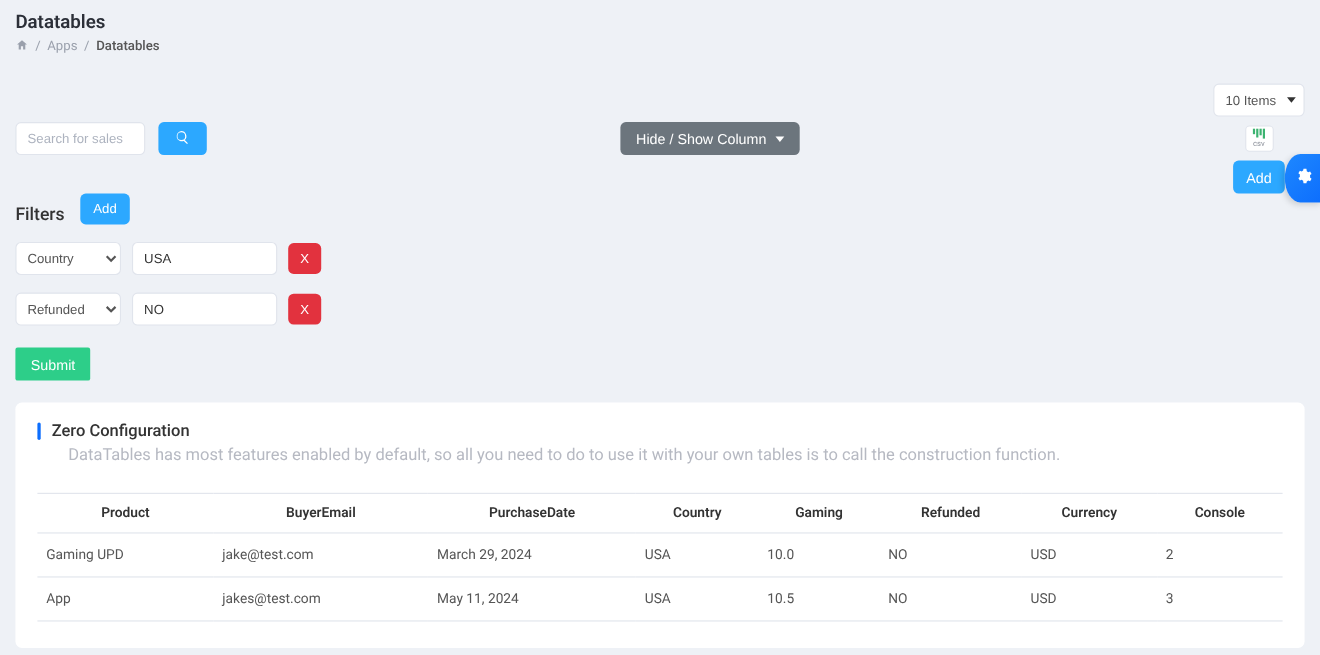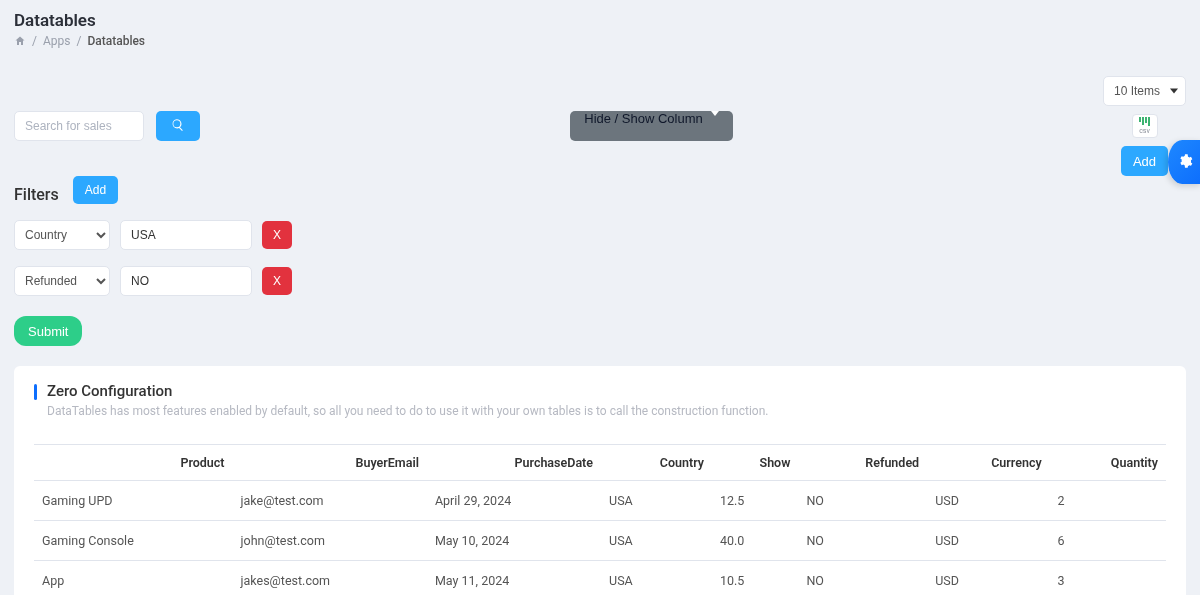--- a/index.html
+++ b/index.html
@@ -30,35 +30,35 @@
   .container { padding: 10px 14px; }
   .page-title { font-size: 17px; font-weight: 600; margin: 0 0 4px 0; color:#2b2f38;}
   .breadcrumb { font-size: 12px; color: var(--text-muted); display:flex; align-items:center; gap:6px; }
   .breadcrumb .sep { color: var(--text-muted); }
   .breadcrumb .current { color:#555; font-weight:500;}
   .breadcrumb a { color: var(--text-muted); text-decoration:none;}
   .home-icon svg { width:12px; height:12px; fill:var(--text-muted); display:block;}
 
   .toolbar-row { display:flex; align-items:center; margin-top:28px; }
   .search-box {
-    width:130px; height:30px; border:1px solid var(--border); border-radius:5px;
+    width:118px; height:30px; border:1px solid var(--border); border-radius:5px;
     background:#fff; padding:0 10px; font-size:12px; color:#a21caf;
   }
   .search-box::placeholder { color:#adb3bf; }
   .square-btn {
     width:44px; height:30px; border:none; border-radius:5px; background:var(--blue);
     color:#fff; display:inline-flex; align-items:center; justify-content:center; cursor:pointer;
     margin-left:12px;
   }
   .square-btn svg { width:14px; height:14px; fill:#fff; }
 
   .tb-center { flex:1; display:flex; justify-content:center; }
   .hideshow-btn {
-    background:var(--slate); color:#0f172a; border:none; height:30px; padding:0 14px;
-    border-radius:5px; font-size:13px; display:flex; gap:8px; cursor:pointer;
+    background:var(--slate); color:#ffffff; border:none; height:30px; padding:0 14px;
+    border-radius:5px; font-size:13px; display:flex; align-items:center; gap:8px; cursor:pointer;
   }
   .caret-down { width:0;height:0;border-left:4px solid transparent;border-right:4px solid transparent;border-top:5px solid #fff;}
 
   .tb-right { display:flex; align-items:center; gap:8px;flex-direction:column; }
   .items-select {
     height:30px; border:1px solid var(--border); border-radius:5px; background:#fff;
     padding:0 24px 0 10px; font-size:12px; color:#555; appearance:none; position:relative;
   }
   .select-wrap { position:relative; }
   .select-wrap .chev {
@@ -98,34 +98,34 @@
     width:132px; height:30px; border:1px solid var(--border); border-radius:5px; background:#fff;
     padding:0 10px; font-size:12px; color:#333;
   }
   .x-btn {
     width:30px; height:28px; border:none; border-radius:5px; background:var(--red); color:#fff;
     font-size:12px; cursor:pointer;
   }
 
   .submit-btn {
     margin-top:20px; height:30px; padding:0 14px; background:var(--teal); color:#fff;
-    border:none; border-radius:12px; font-size:13px; cursor:pointer;
+    border:none; border-radius:2px; font-size:13px; cursor:pointer;
   }
 
   .card {
     margin-top:20px; background:#fff; border-radius:6px; padding:16px 20px 24px 20px;
   }
   .card-head { display:flex; align-items:center; gap:10px;}
   .accent-bar { width:3px; height:16px; background:var(--blue-dark); border-radius:2px; margin-top:2px;}
   .card-title { font-size:15px; font-weight:500; color:#333; }
-  .card-sub { font-size:12px; color:var(--text-light); margin-top:4px; margin-left:13px;}
+  .card-sub { font-size:15px; color:var(--text-light); margin-top:4px; margin-left:28px;}
 
   table { width:100%; border-collapse:collapse; margin-top:26px; font-size:12.5px;}
   thead th {
-    text-align:right; font-weight:600; color:#333; padding:10px 8px;
+    text-align:center; font-weight:600; color:#333; padding:10px 8px;
     border-bottom:1px solid var(--border); border-top:1px solid var(--border);
   }
   tbody td {
     padding:12px 8px; color:#555; border-bottom:1px solid var(--border);
   }
 
   .settings-tab {
     position:absolute; right:-2px; top:140px; width:34px; height:44px;
     background:linear-gradient(135deg,#1e88ff,#0d6efd);
     border-top-left-radius:50% 60%; border-bottom-left-radius:50% 60%;
@@ -218,46 +218,36 @@
     </div>
     <div class="card-sub">DataTables has most features enabled by default, so all you need to do to use it with your own tables is to call the construction function.</div>
 
     <table>
       <thead>
           <tr id="thead-row">
             <th>Product</th>
             <th>BuyerEmail</th>
             <th>PurchaseDate</th>
             <th>Country</th>
-            <th>Show</th>
+            <th>Gaming</th>
             <th>Refunded</th>
             <th>Currency</th>
-            <th>Quantity</th>
+            <th>Console</th>
           </tr>
         </thead>
       <tbody id="tbody">
           <tr>
             <td>Gaming UPD</td>
             <td>jake@test.com</td>
-            <td>April 29, 2024</td>
+            <td>March 29, 2024</td>
             <td>USA</td>
-            <td>12.5</td>
+            <td>10.0</td>
             <td>NO</td>
             <td>USD</td>
             <td>2</td>
-          </tr>
-          <tr>
-            <td>Gaming Console</td>
-            <td>john@test.com</td>
-            <td>May 10, 2024</td>
-            <td>USA</td>
-            <td>40.0</td>
-            <td>NO</td>
-            <td>USD</td>
-            <td>6</td>
           </tr>
           <tr>
             <td>App</td>
             <td>jakes@test.com</td>
             <td>May 11, 2024</td>
             <td>USA</td>
             <td>10.5</td>
             <td>NO</td>
             <td>USD</td>
             <td>3</td>

